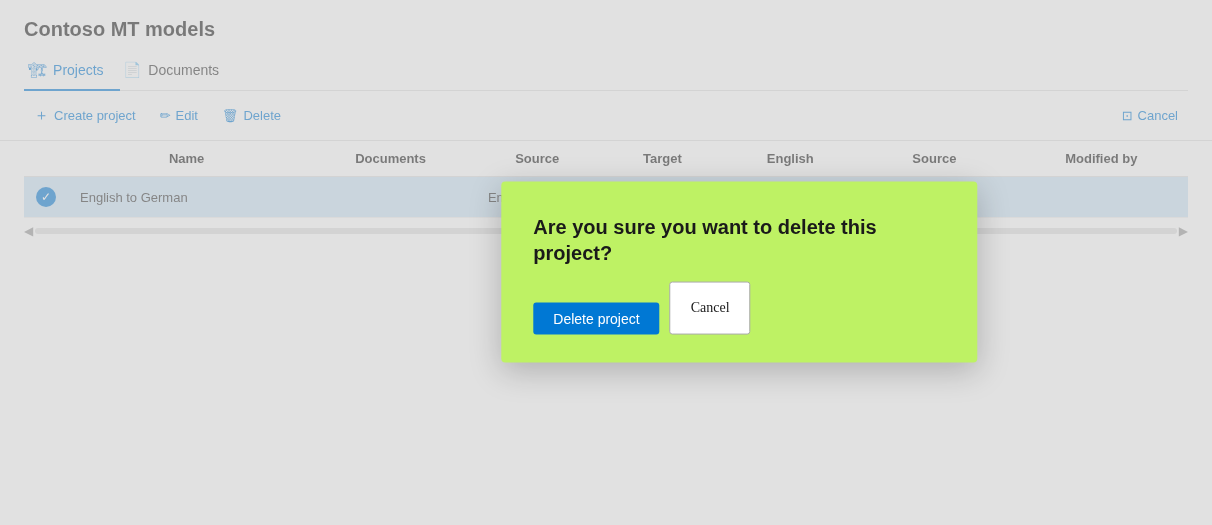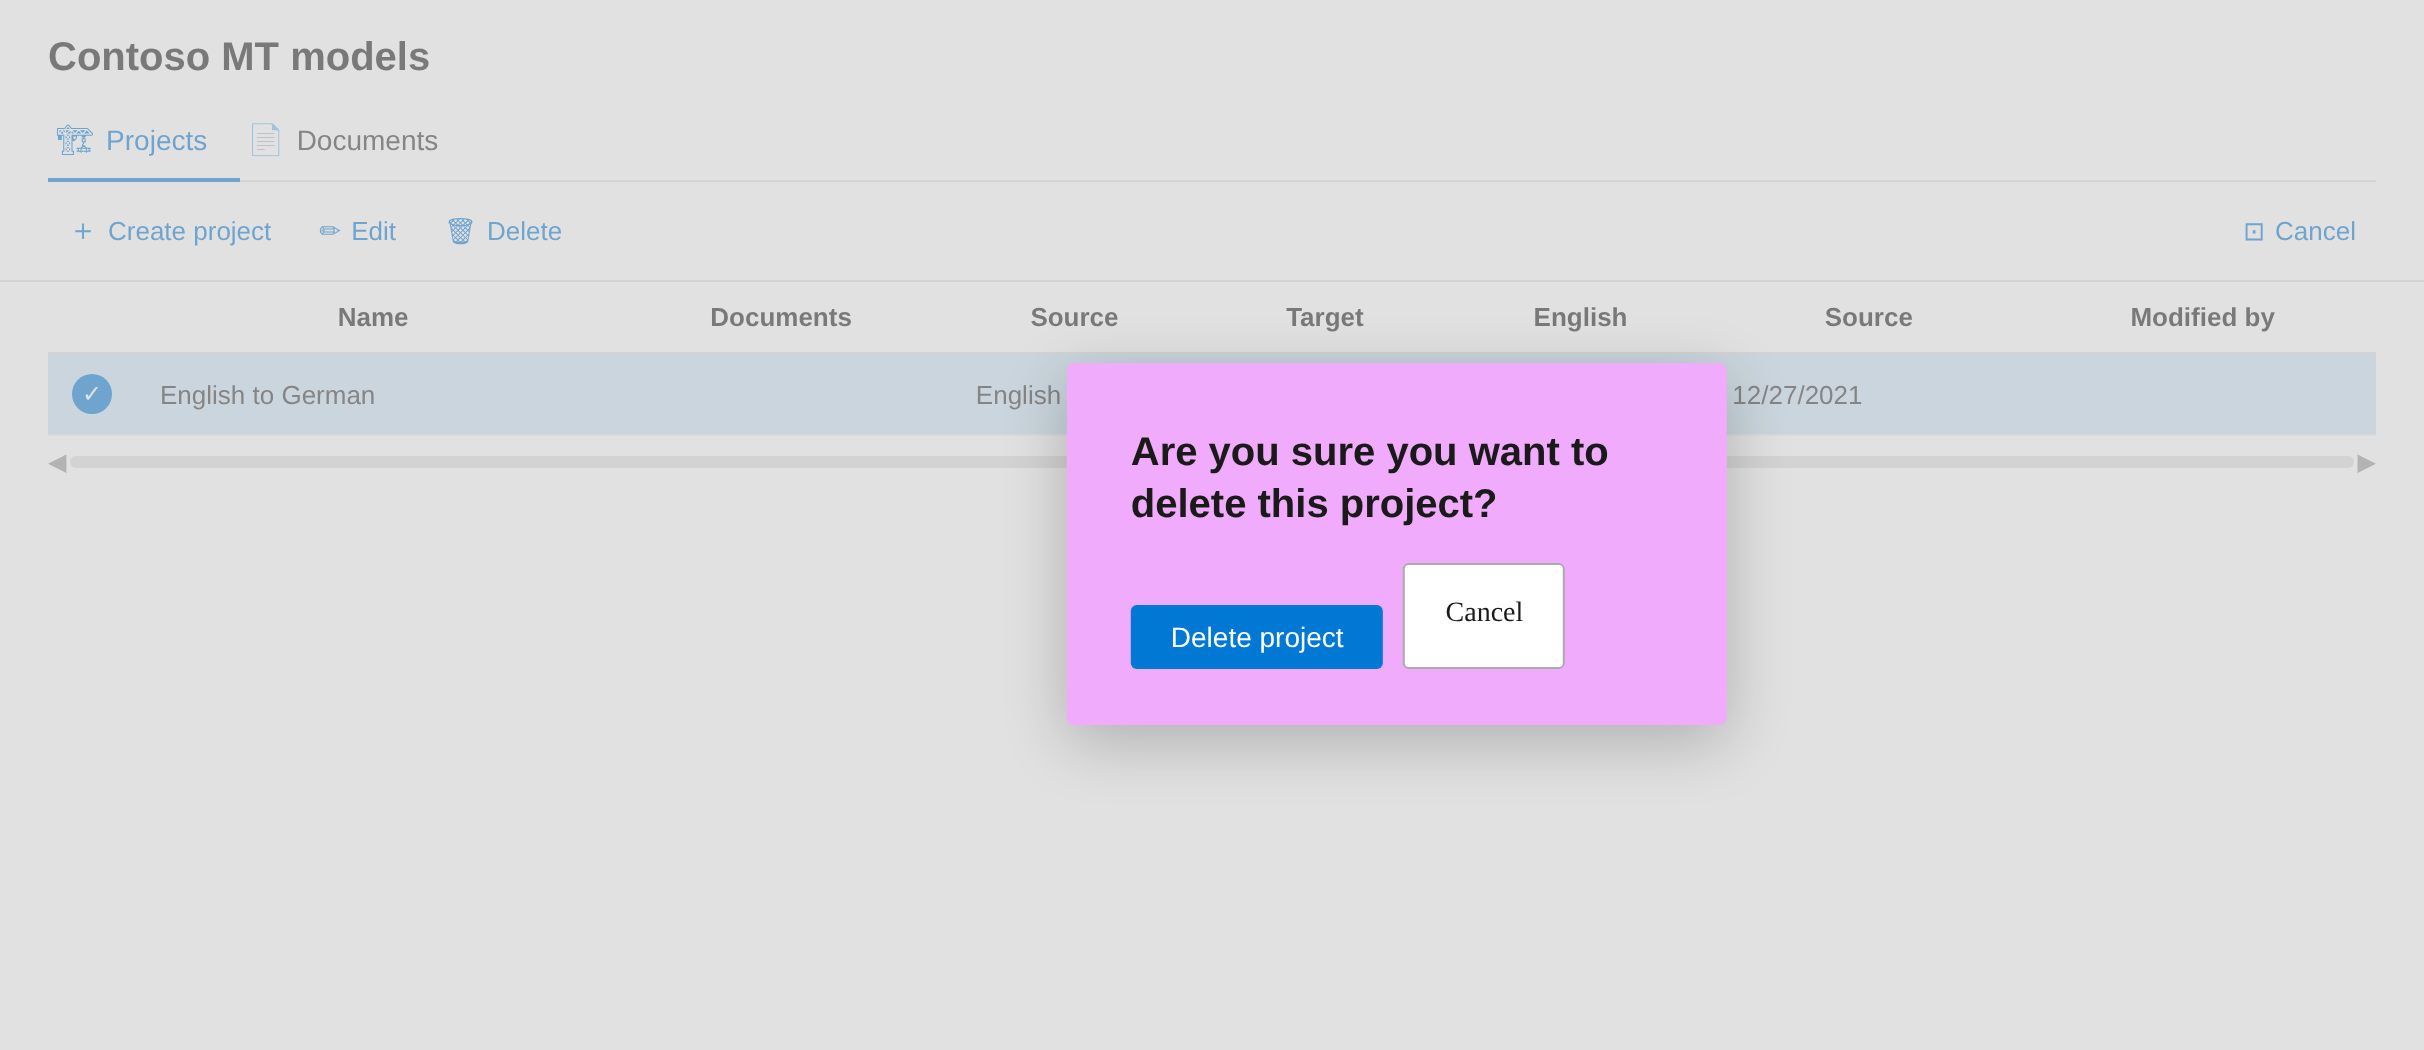--- a/index.html
+++ b/index.html
@@ -132,24 +132,24 @@
       background: rgba(200, 200, 200, 0.55);
       z-index: 10;
     }
 
     
     .dialog {
       position: absolute;
       top: 50%;
       left: 50%;
       transform: translate(-22%, -45%);
-      background: #f0abfc;
+      background: #bef264;
       border-radius: 4px;
       box-shadow: 0 8px 32px rgba(0,0,0,0.22);
-      width: 330px;
+      width: 476px;
       padding: 32px 40px 28px 32px;
       z-index: 20;
     }
     .dialog-title {
       font-size: 20px;
       font-weight: 600;
       color: #1a1a1a;
       margin-bottom: 16px;
       line-height: 1.3;
     }

